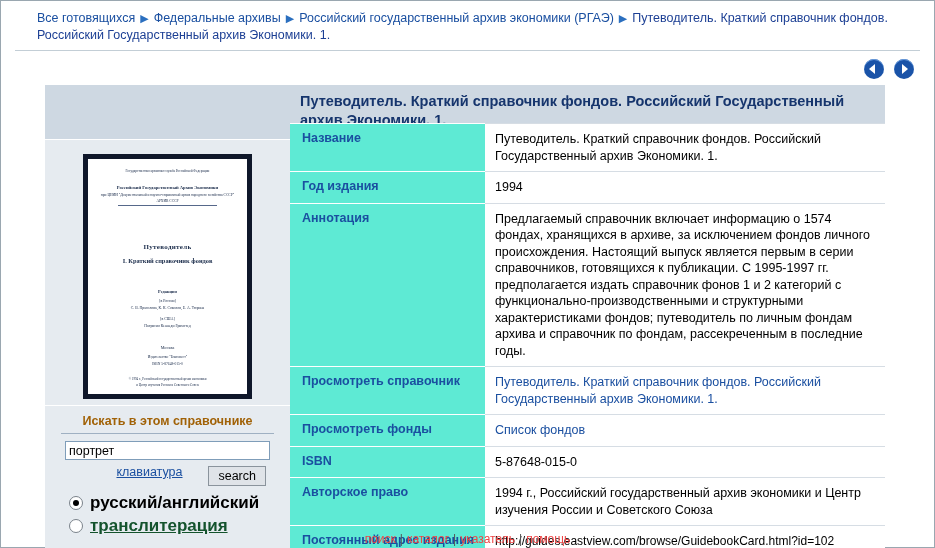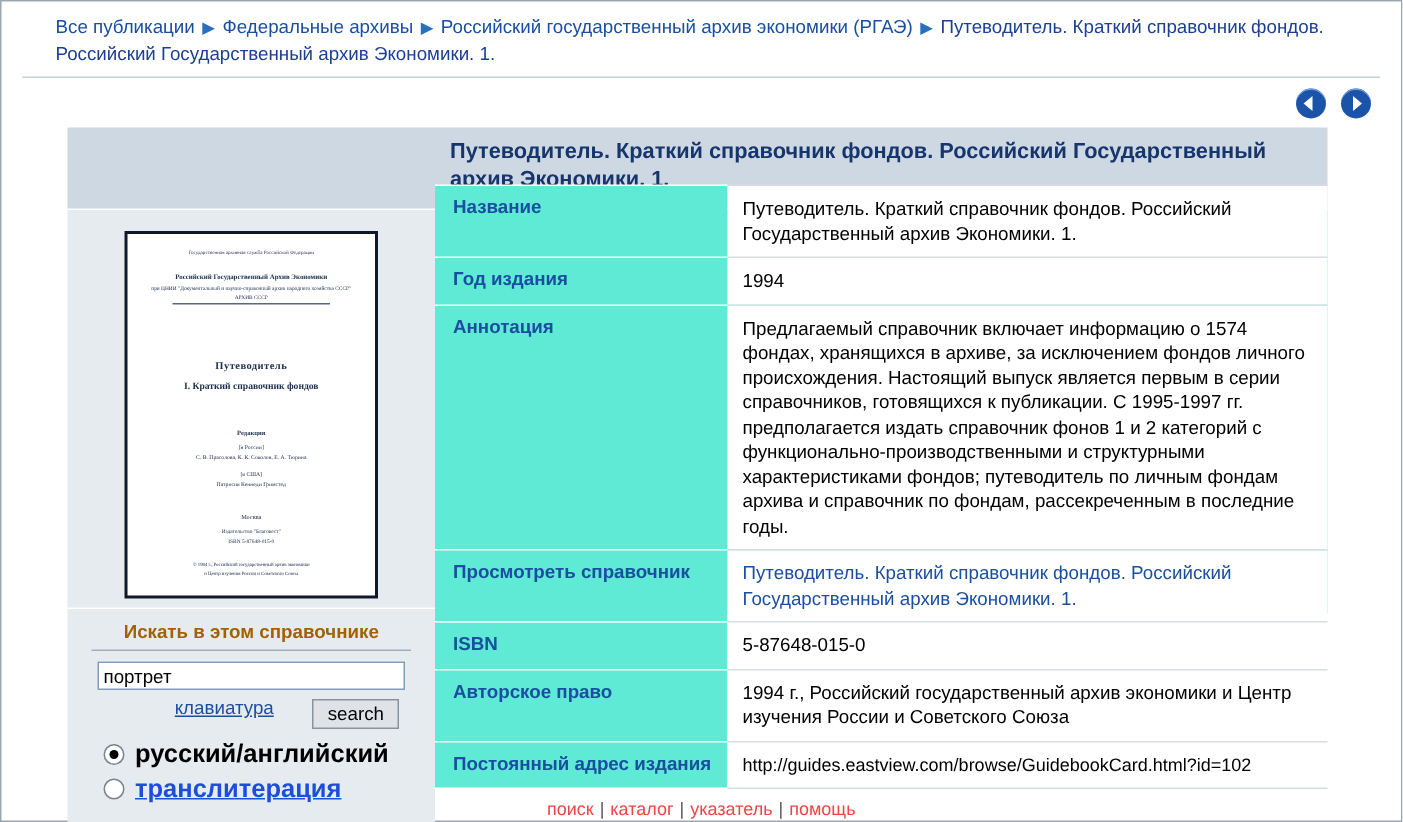--- a/index.html
+++ b/index.html
@@ -113,21 +113,21 @@
   .cover-cell {
     background: #e6ebf0;
     padding: 14px 12px 10px 12px;
     text-align: center;
   }
   .cover {
     width: 169px;
     height: 245px;
     margin: 0 auto;
     background: #ffffff;
-    border: 2px solid #0f172a;
+    border: 5px solid #0f172a;
     position: relative;
     box-sizing: border-box;
     overflow: hidden;
   }
   .cover .cv {
     position: absolute;
     left: 0; right: 0;
     text-align: center;
     font-family: "Liberation Serif", serif;
     color: #20314f;
@@ -249,21 +249,21 @@
   }
   .radio.on::after {
     content: "";
     position: absolute;
     left: 3px; top: 3px;
     width: 6px; height: 6px;
     border-radius: 50%;
     background: #000;
   }
   .radio-label { color: #000; }
-  .radio-label.link { color: #1d4ed8; text-decoration: underline; cursor: pointer; }
+  .radio-label.link { color: #14532d; text-decoration: underline; cursor: pointer; }
   
   .footer {
     position: absolute;
     left: 0; right: 0;
     bottom: 1px;
     text-align: center;
     font-size: 12px;
     color: #1a4fa0;
   }
   .footer a {
@@ -272,21 +272,21 @@
     margin-top: 34px;
   }
   .footer .sep { color: #555; margin: 0 4px; }
 </style>
 </head>
 <body>
 
 <div class="page">
 
   <div class="breadcrumb">
-    <a href="#">Все публикации</a><span class="bc-sep">▶</span><a href="#">Федеральные архивы</a><span class="bc-sep">▶</span><a href="#">Российский государственный архив экономики (РГАЭ)</a><span class="bc-sep">▶</span><span>Путеводитель. Краткий справочник фондов. Российский Государственный архив Экономики. 1.</span>
+    <a href="#">Все готовящихся</a><span class="bc-sep">▶</span><a href="#">Федеральные архивы</a><span class="bc-sep">▶</span><a href="#">Российский государственный архив экономики (РГАЭ)</a><span class="bc-sep">▶</span><span>Путеводитель. Краткий справочник фондов. Российский Государственный архив Экономики. 1.</span>
   </div>
   <div class="bc-rule"></div>
 
   <div class="navarrows">
     <span class="arrow-btn left"></span><span class="arrow-btn right"></span>
   </div>
 
   <div class="content">
     <table class="ctable">
       <colgroup>
@@ -343,20 +343,24 @@
           </tr>
           <tr>
             <td class="label-cell">Аннотация</td>
             <td class="value-cell">Предлагаемый справочник включает информацию о 1574 фондах, хранящихся в архиве, за исключением фондов личного происхождения. Настоящий выпуск является первым в серии справочников, готовящихся к публикации. С 1995-1997 гг. предполагается издать справочник фонов 1 и 2 категорий с функционально-производственными и структурными характеристиками фондов; путеводитель по личным фондам архива и справочник по фондам, рассекреченным в последние годы.</td>
           </tr>
           <tr>
             <td class="label-cell">Просмотреть справочник</td>
             <td class="value-cell"><a href="#">Путеводитель. Краткий справочник фондов. Российский Государственный архив Экономики. 1.</a></td>
           </tr>
           <tr>
+            <td class="label-cell">Просмотреть фонды</td>
+            <td class="value-cell"><a href="#">Список фондов</a></td>
+          </tr>
+          <tr>
             <td class="label-cell">ISBN</td>
             <td class="value-cell">5-87648-015-0</td>
           </tr>
           <tr>
             <td class="label-cell">Авторское право</td>
             <td class="value-cell">1994 г., Российский государственный архив экономики и Центр изучения России и Советского Союза</td>
           </tr>
           <tr>
             <td class="label-cell">Постоянный адрес издания</td>
             <td class="value-cell small">http://guides.eastview.com/browse/GuidebookCard.html?id=102</td>

